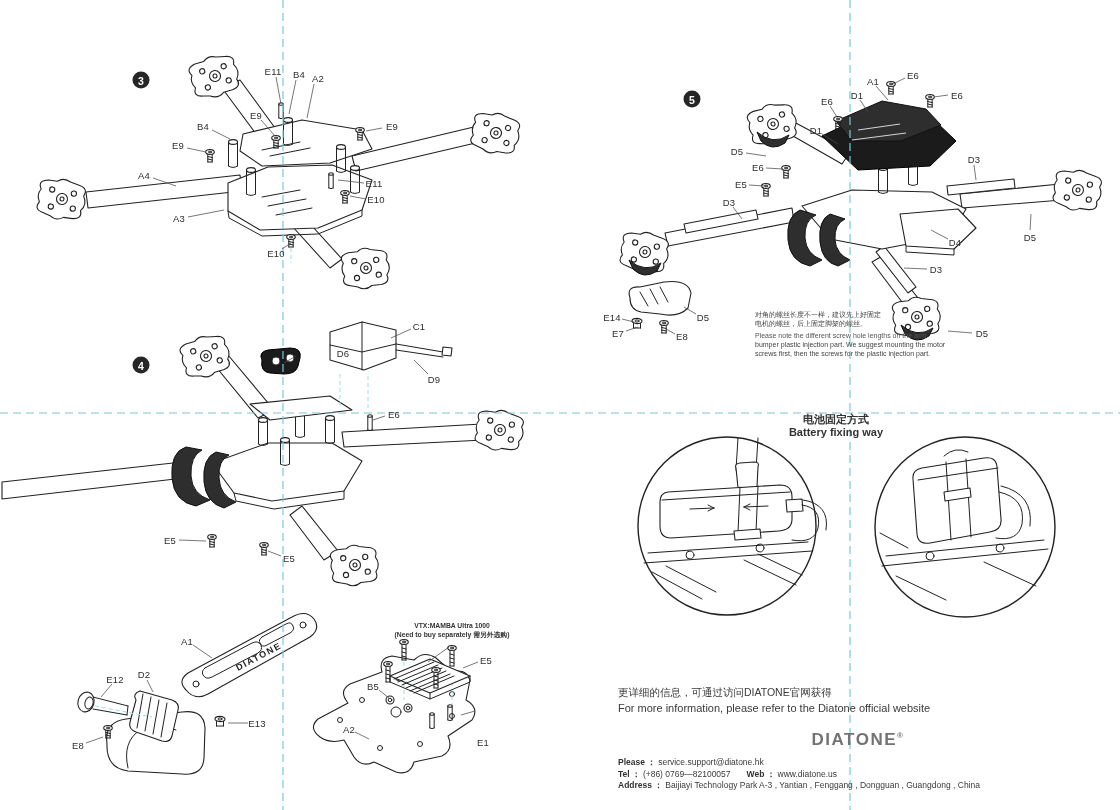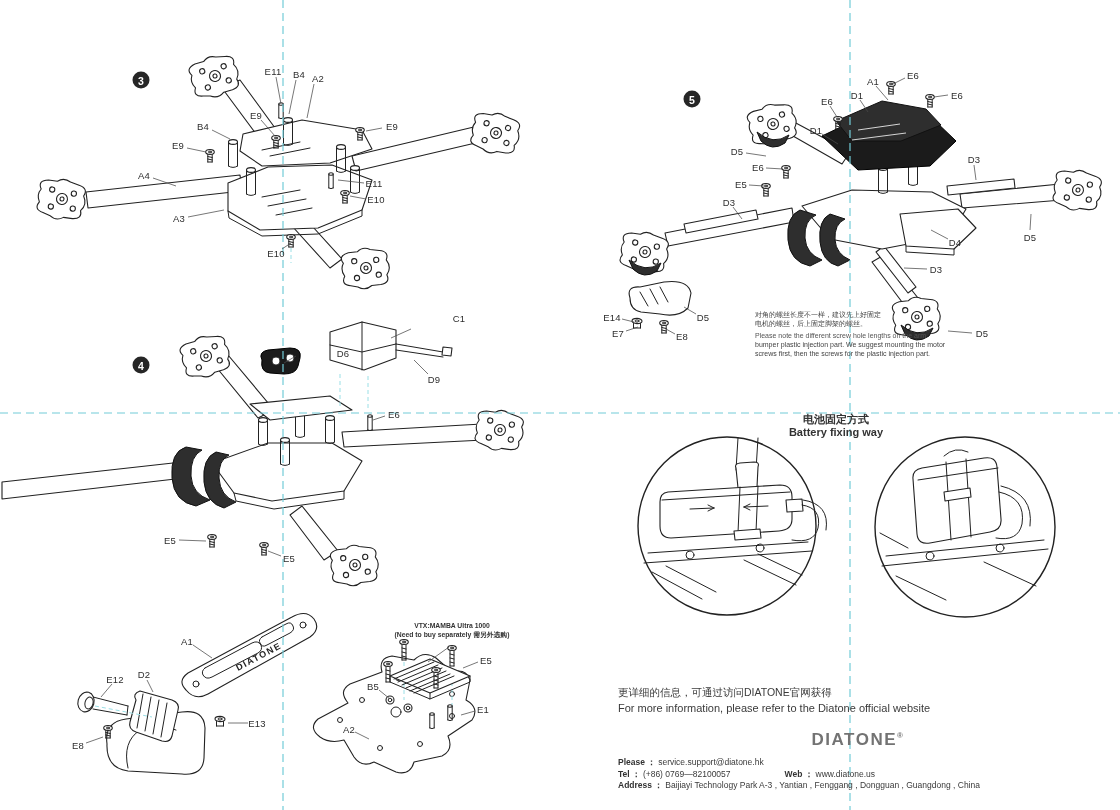--- a/index.html
+++ b/index.html
@@ -29,21 +29,21 @@
   #battery-title{left:836px;top:413px;transform:translateX(-50%);text-align:center;font-size:11px;
                  line-height:13px;color:#333;font-weight:600;white-space:nowrap;}
   #footer{position:absolute;left:618px;top:686px;width:480px;color:#3a3a3a;}
   #footer .cn{font-size:10.5px;margin:0 0 2px 0;}
   #footer .en{font-size:11px;margin:0;}
   #footer .logo{margin-top:16px;font-size:17px;font-weight:800;letter-spacing:1.5px;color:#737373;text-align:center;}
   #footer .logo sup{font-size:8px;font-weight:700;}
   #footer .slogan{font-size:10px;font-weight:bold;margin-top:2px;color:#222;}
   #footer .rows{margin-top:7px;font-size:8.5px;line-height:11.5px;}
   #footer .rows b{font-weight:bold;color:#333;}
-  #footer .web{margin-left:54px;}
+  #footer .web{margin-left:16px;}
   #labels-layer{position:absolute;left:0;top:0;width:1120px;height:810px;}
 </style>
 </head>
 <body>
 
 <div id="page">
 
   <svg class="layer" width="1120" height="810" viewBox="0 0 1120 810">
     <defs>
       <g id="pod">
@@ -316,21 +316,21 @@
       <span class="part-label" style="left: 318px; top: 78px;">A2</span>
       <span class="part-label" style="left: 392px; top: 126px;">E9</span>
       <span class="part-label" style="left: 203px; top: 126px;">B4</span>
       <span class="part-label" style="left: 178px; top: 145px;">E9</span>
       <span class="part-label" style="left: 144px; top: 175px;">A4</span>
       <span class="part-label" style="left: 179px; top: 218px;">A3</span>
       <span class="part-label" style="left: 374px; top: 183px;">E11</span>
       <span class="part-label" style="left: 376px; top: 199px;">E10</span>
       <span class="part-label" style="left: 276px; top: 253px;">E10</span>
       <span class="part-label" style="left: 303px; top: 353px; margin-left: 40px;">D6</span>
-      <span class="part-label" style="left: 419px; top: 318px; margin-left: 40px;">C1</span>
+      <span class="part-label" style="left: 419px; top: 326px;">C1</span>
       <span class="part-label" style="left: 434px; top: 379px;">D9</span>
       <span class="part-label" style="left: 394px; top: 414px;">E6</span>
       <span class="part-label" style="left: 170px; top: 540px;">E5</span>
       <span class="part-label" style="left: 289px; top: 558px;">E5</span>
       <span class="part-label" style="left: 873px; top: 81px;">A1</span>
       <span class="part-label" style="left: 913px; top: 75px;">E6</span>
       <span class="part-label" style="left: 957px; top: 95px;">E6</span>
       <span class="part-label" style="left: 827px; top: 101px;">E6</span>
       <span class="part-label" style="left: 857px; top: 95px;">D1</span>
       <span class="part-label" style="left: 816px; top: 130px;">D1</span>
@@ -347,21 +347,21 @@
       <span class="part-label" style="left: 682px; top: 336px;">E8</span>
       <span class="part-label" style="left: 703px; top: 317px;">D5</span>
       <span class="part-label" style="left: 982px; top: 333px;">D5</span>
       <span class="part-label" style="left: 187px; top: 641px;">A1</span>
       <span class="part-label" style="left: 115px; top: 679px;">E12</span>
       <span class="part-label" style="left: 144px; top: 674px;">D2</span>
       <span class="part-label" style="left: 78px; top: 745px;">E8</span>
       <span class="part-label" style="left: 257px; top: 723px;">E13</span>
       <span class="part-label" style="left: 486px; top: 660px;">E5</span>
       <span class="part-label" style="left: 373px; top: 686px;">B5</span>
-      <span class="part-label" style="left: 483px; top: 709px;">E1</span>
+      <span class="part-label" style="left: 483px; top: 742px;">E1</span>
       <span class="part-label" style="left: 349px; top: 729px;">A2</span>
     </div>
 
   <div class="note" id="step5-note">
     <div class="cn">对角的螺丝长度不一样，建议先上好固定</div>
     <div class="cn">电机的螺丝，后上固定脚架的螺丝。</div>
     <div class="en">Please note the different screw hole lengths on the arm</div>
     <div>bumper plastic injection part. We suggest mounting the motor</div>
     <div>screws first, then the screws for the plastic injection part.</div>
   </div>

